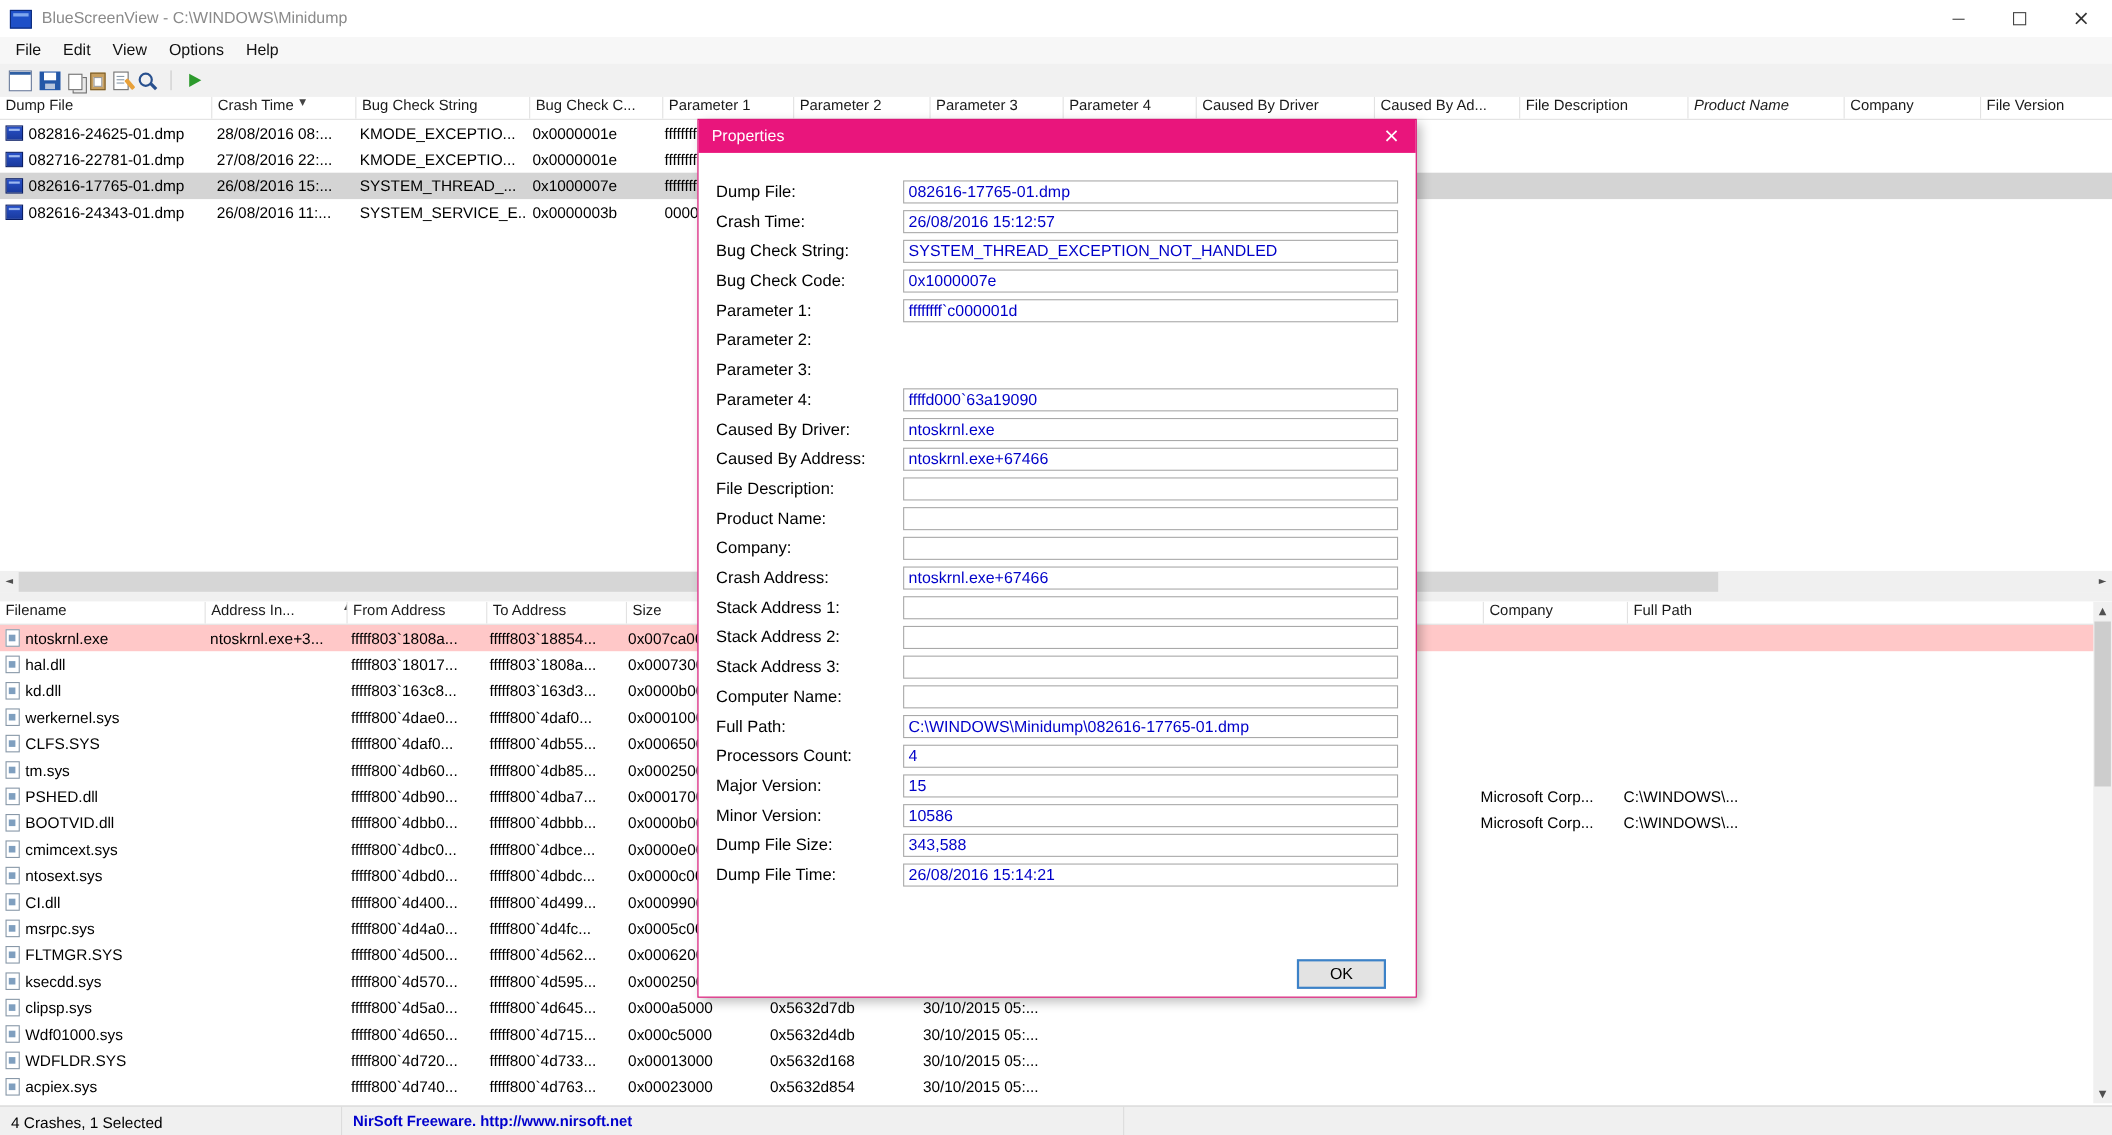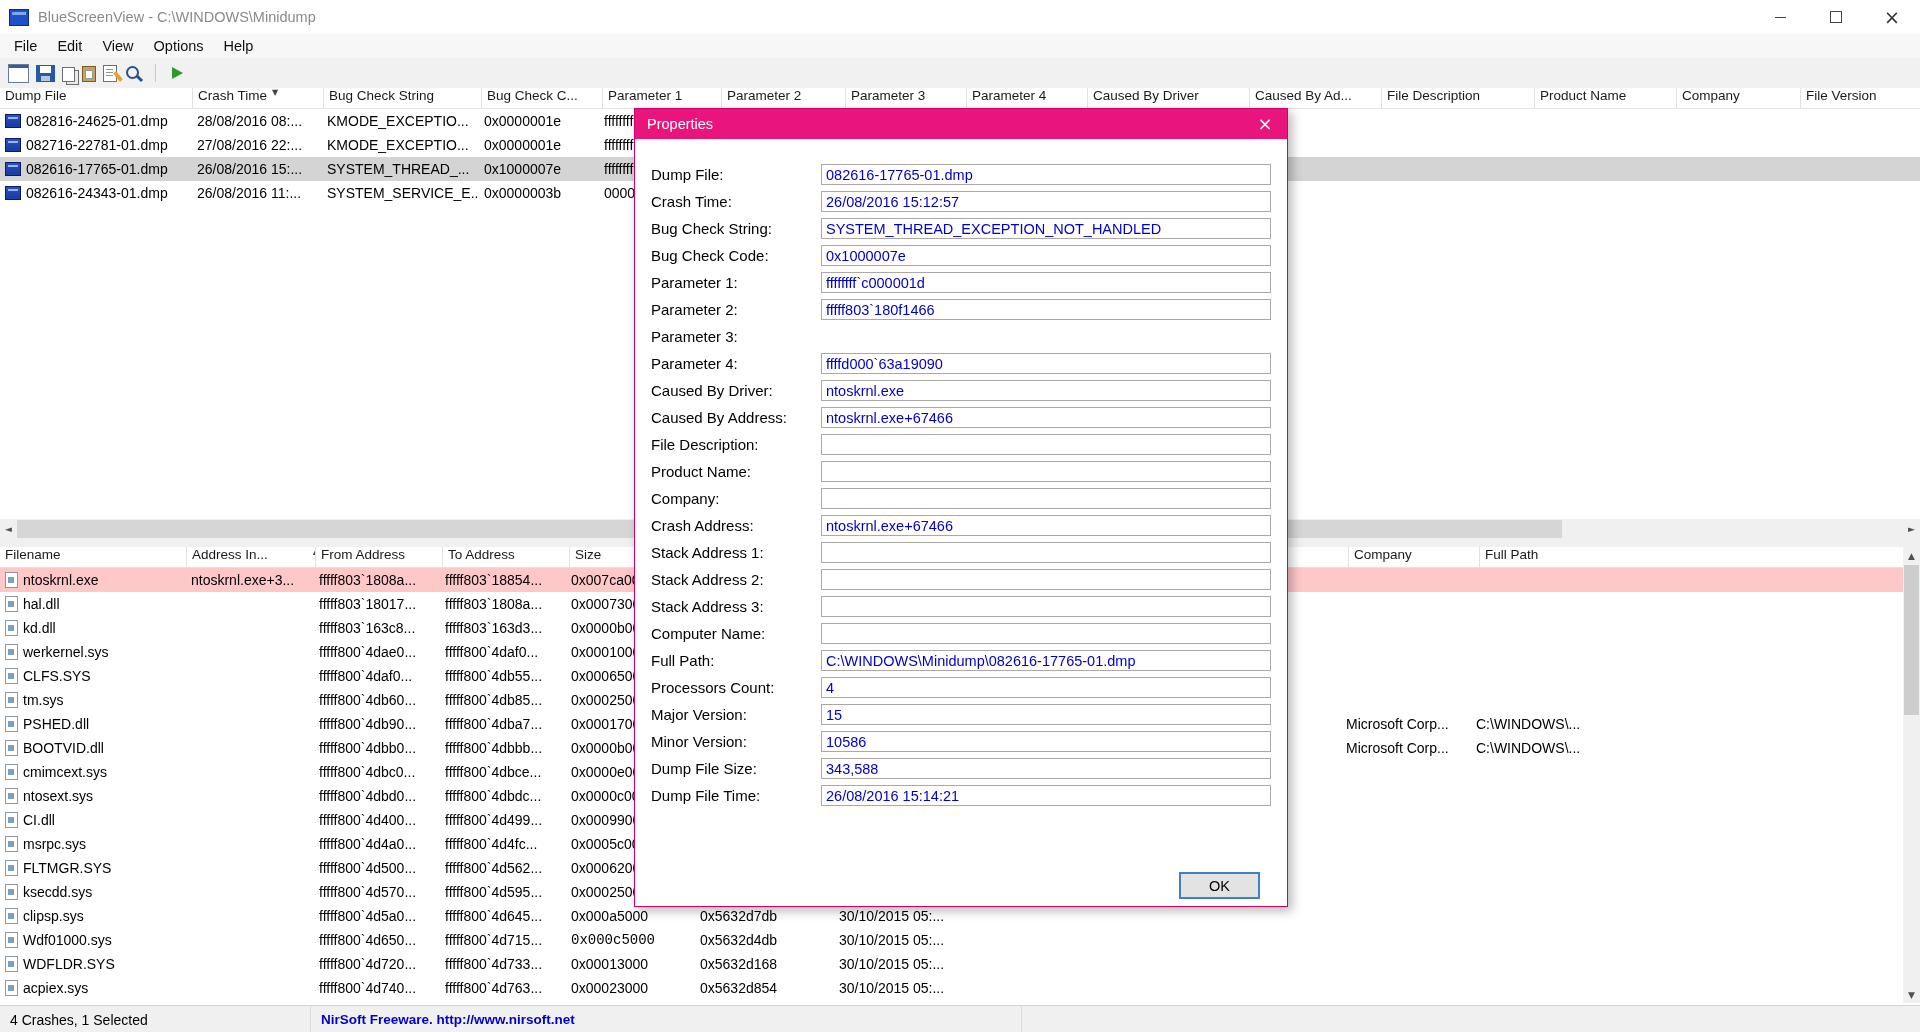--- a/index.html
+++ b/index.html
@@ -152,21 +152,21 @@
       </div>
       <div class="hcell" style="width: 151px;">
         <span>Caused By Driver</span>
       </div>
       <div class="hcell" style="width: 121px;">
         <span>Caused By Ad...</span>
       </div>
       <div class="hcell" style="width: 142px;">
         <span>File Description</span>
       </div>
-      <div class="hcell" style="width: 131px;">
+      <div class="hcell" style="width: 131px; font-style: italic;">
         <span>Product Name</span>
       </div>
       <div class="hcell" style="width: 113px;">
         <span>Company</span>
       </div>
       <div class="hcell" style="width: 120px;">
         <span>File Version</span>
       </div>
     </div>
   <div class="tbody" id="upper-body">
@@ -521,21 +521,21 @@
         <div class="tcell" style="width: 539px;"></div>
       </div>
       <div class="trow ">
         <div class="tcell fcell" style="width: 176px;">
           <span class="ficon driver-icon"></span>
           <span>Wdf01000.sys</span>
         </div>
         <div class="tcell" style="width: 118px;"></div>
         <div class="tcell" style="width: 116px;">fffff800`4d650...</div>
         <div class="tcell" style="width: 116px;">fffff800`4d715...</div>
-        <div class="tcell" style="width: 119px; font-family: Liberation Mono, monospace;">0x000c5000</div>
+        <div class="tcell" style="width: 119px;">0x000c5000</div>
         <div class="tcell" style="width: 129px;">0x5632d4db</div>
         <div class="tcell" style="width: 129px;">30/10/2015 05:...</div>
         <div class="tcell" style="width: 358px;"></div>
         <div class="tcell" style="width: 120px;"></div>
         <div class="tcell" style="width: 539px;"></div>
       </div>
       <div class="trow ">
         <div class="tcell fcell" style="width: 176px;">
           <span class="ficon driver-icon"></span>
           <span>WDFLDR.SYS</span>
@@ -604,21 +604,20 @@
       <div class="drow">
         <div class="dlabel">Bug Check Code:</div>
         <input class="dinput" readonly="" value="0x1000007e" style="">
       </div>
       <div class="drow">
         <div class="dlabel">Parameter 1:</div>
         <input class="dinput" readonly="" value="ffffffff`c000001d" style="">
       </div>
       <div class="drow">
         <div class="dlabel">Parameter 2:</div>
-        <input class="dinput" readonly="" value="fffff803`180f1466" style="">
       </div>
       <div class="drow">
         <div class="dlabel">Parameter 3:</div>
       </div>
       <div class="drow">
         <div class="dlabel">Parameter 4:</div>
         <input class="dinput" readonly="" value="ffffd000`63a19090" style="">
       </div>
       <div class="drow">
         <div class="dlabel">Caused By Driver:</div>

